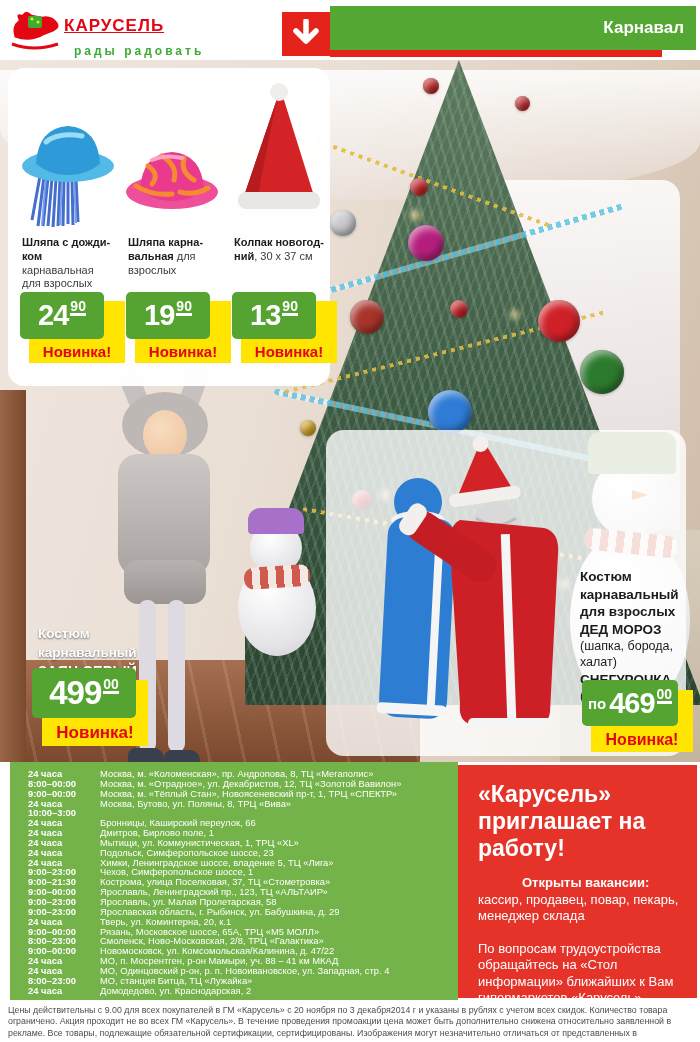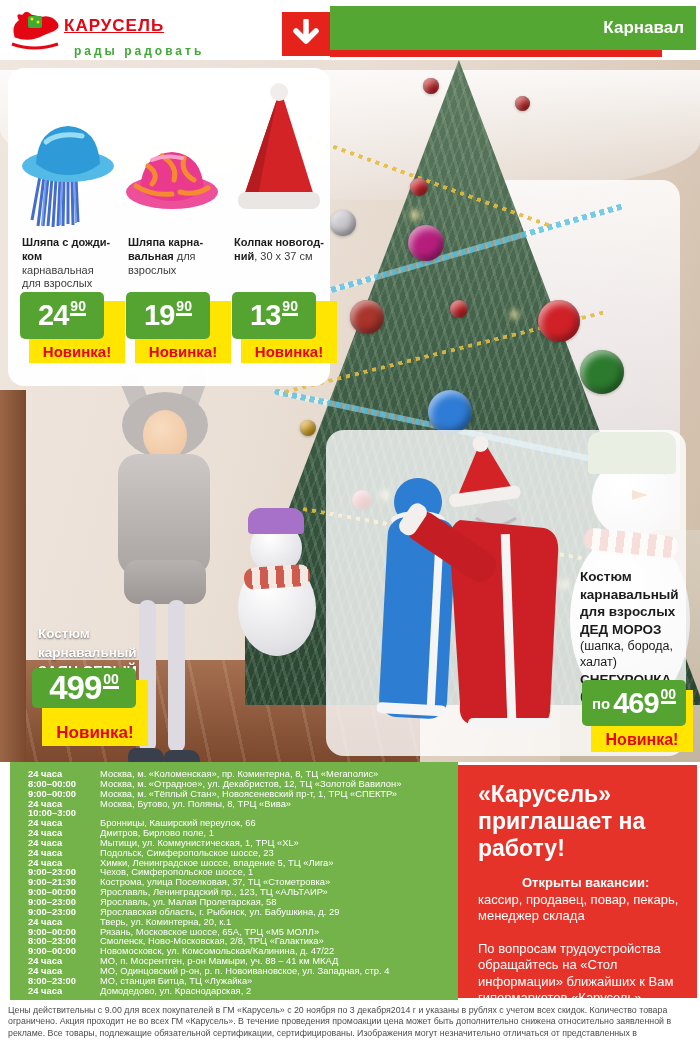--- a/index.html
+++ b/index.html
@@ -91,32 +91,32 @@
   .price-pre{font-size:15px;margin-right:3px;}
 
   
   .costL-label{position:absolute;left:38px;top:624px;z-index:6;color:#fff;font-weight:bold;
                text-shadow:0 1px 2px rgba(40,40,40,.65);line-height:1.18;}
   .costL-label .l1{font-size:13.5px;}
   .costL-label .l3{font-size:14.5px;}
   .costL-label .l4{font-size:12.5px;font-weight:normal;}
   .costL-price{position:absolute;left:28px;top:668px;width:116px;height:80px;z-index:6;}
   .costL-price .price-nov{left:10px;top:12px;width:106px;height:66px;font-size:17px;}
-  .costL-price .price-tag{width:104px;height:40px;}
+  .costL-price .price-tag{width:104px;height:50px;}
   .costL-price .price-int{font-size:33px;}
 
   
   .card2{position:absolute;left:326px;top:430px;width:360px;height:326px;background:rgba(255,255,255,.80);
          border-radius:18px;z-index:5;}
   .costR-text{position:absolute;left:254px;top:138px;line-height:1.3;color:#1b1b1b;font-size:12.5px;}
   .costR-text .b{font-weight:bold;font-size:13.5px;display:block;}
   .costR-text .r{display:block;}
   .costR-price{position:absolute;left:252px;top:250px;width:112px;height:76px;}
   .costR-price .price-nov{left:9px;top:10px;width:102px;height:62px;font-size:16px;}
-  .costR-price .price-tag{width:104px;height:46px;}
+  .costR-price .price-tag{width:96px;height:46px;}
   .costR-price .price-int{font-size:29px;}
 
   
   .stores{position:absolute;left:10px;top:762px;width:448px;height:238px;background:#74b24a;z-index:8;
           padding:7px 0 0 18px;box-sizing:border-box;}
   .store-row{display:flex;color:#fff;font-size:9.4px;line-height:9.85px;}
   .store-hours{width:72px;font-weight:bold;flex:none;}
   .store-address{flex:1;padding-right:6px;}
 
   .jobs{position:absolute;left:458px;top:765px;width:239px;height:233px;background:#e6332a;z-index:8;
@@ -342,21 +342,21 @@
         <span class="price-int">469</span>
         <span class="price-frac">00</span>
       </div>
     </div>
   </div>
 
   <div class="stores">
 
       <div class="store-row">
         <span class="store-hours">24 часа</span>
-        <span class="store-address">Москва, м. «Коломенская», пр. Коминтерна, 8, ТЦ «Мегаполис»</span>
+        <span class="store-address">Москва, м. «Коломенская», пр. Андропова, 8, ТЦ «Мегаполис»</span>
       </div>
 
       <div class="store-row">
         <span class="store-hours">8:00–00:00</span>
         <span class="store-address">Москва, м. «Отрадное», ул. Декабристов, 12, ТЦ «Золотой Вавилон»</span>
       </div>
 
       <div class="store-row">
         <span class="store-hours">9:00–00:00</span>
         <span class="store-address">Москва, м. «Тёплый Стан», Новоясеневский пр-т, 1, ТРЦ «СПЕКТР»</span>

